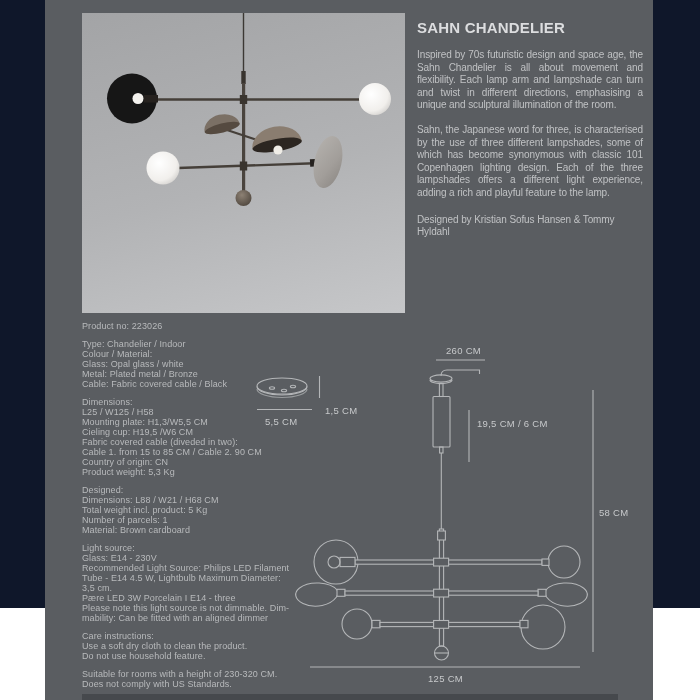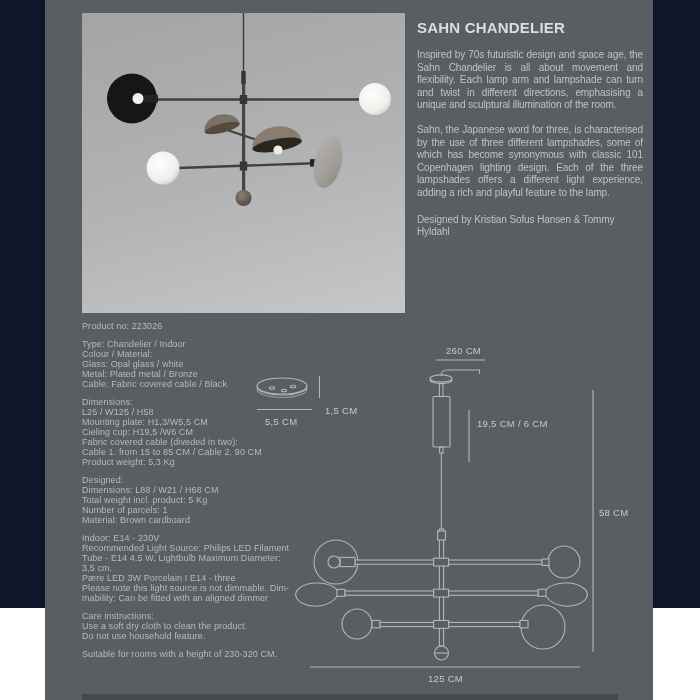--- a/index.html
+++ b/index.html
@@ -109,41 +109,44 @@
       <div class="spec-line">Glass: Opal glass / white</div>
       <div class="spec-line">Metal: Plated  metal / Bronze</div>
       <div class="spec-line">Cable: Fabric covered cable / Black</div>
       <div class="spec-line"></div>
       <div class="spec-line">Dimensions:</div>
       <div class="spec-line">L25 / W125 / H58</div>
       <div class="spec-line">Mounting plate: H1,3/W5,5 CM</div>
       <div class="spec-line">Cieling cup: H19,5 /W6 CM</div>
       <div class="spec-line">Fabric covered cable (diveded in two):</div>
       <div class="spec-line">Cable 1. from 15 to 85 CM / Cable 2. 90 CM</div>
+      <div class="spec-line">Country of origin: CN</div>
       <div class="spec-line">Product weight: 5,3 Kg</div>
       <div class="spec-line"></div>
       <div class="spec-line">Designed:</div>
       <div class="spec-line">Dimensions: L88 / W21 / H68 CM</div>
       <div class="spec-line">Total weight incl. product: 5 Kg</div>
       <div class="spec-line">Number of parcels: 1</div>
       <div class="spec-line">Material: Brown cardboard</div>
       <div class="spec-line"></div>
-      <div class="spec-line">Indoor: E14 - 230V</div>
+      <div class="spec-line">Light source:</div>
+      <div class="spec-line">Glass: E14 - 230V</div>
       <div class="spec-line">Recommended Light Source: Philips LED Filament</div>
       <div class="spec-line">Tube - E14 4.5 W, Lightbulb Maximum Diameter:</div>
       <div class="spec-line">3,5 cm.</div>
       <div class="spec-line">Pære LED 3W Porcelain I E14 - three</div>
       <div class="spec-line">Please note this light source is not dimmable. Dim-</div>
       <div class="spec-line">mability: Can be fitted with an aligned dimmer</div>
       <div class="spec-line"></div>
       <div class="spec-line">Care instructions:</div>
       <div class="spec-line">Use a soft dry cloth to clean the product.</div>
       <div class="spec-line">Do not use household feature.</div>
       <div class="spec-line"></div>
       <div class="spec-line">Suitable for rooms with a height of 230-320 CM.</div>
+      <div class="spec-line">Does not comply with US Standards.</div>
     </div>
 
   <svg class="drawing-svg" viewBox="250 340 360 352" fill="none" stroke="#b4b6b8" stroke-width="1.1">
 
     <g>
       <ellipse cx="282" cy="386" rx="25" ry="8"></ellipse>
       <path d="M257,386.5 a25,8.5 0 0 0 50,0"></path>
       <path d="M257,389 a25,8.5 0 0 0 50,0" opacity="0.7"></path>
       <ellipse cx="272" cy="388" rx="2.6" ry="1.3"></ellipse>
       <ellipse cx="284" cy="390.5" rx="2.6" ry="1.3"></ellipse>

